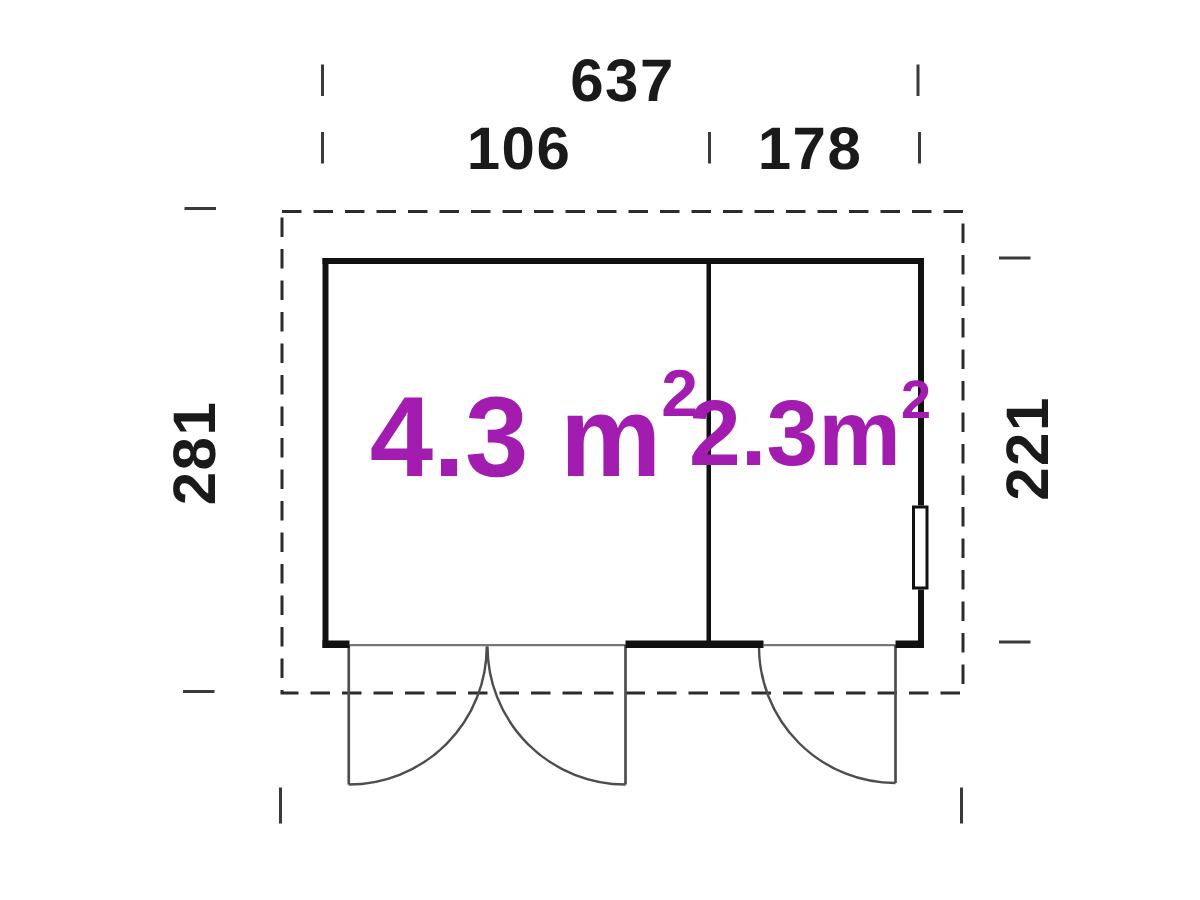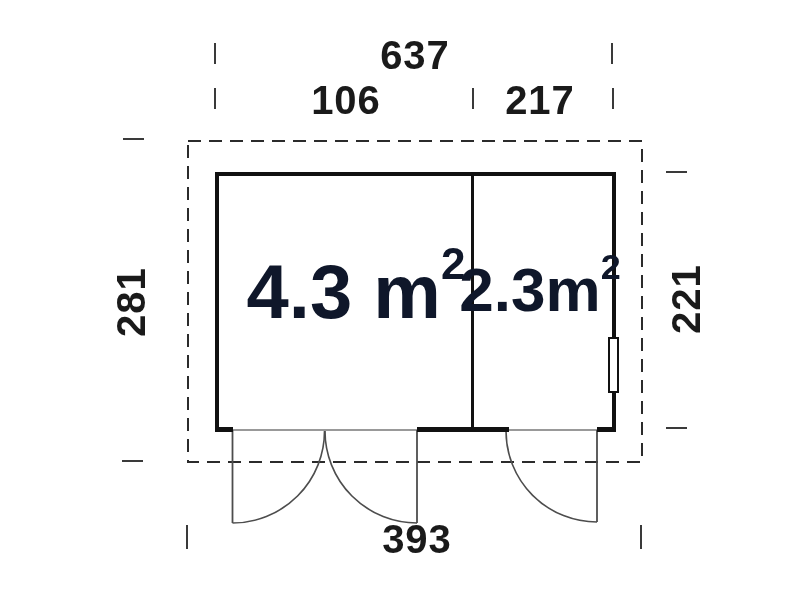--- a/index.html
+++ b/index.html
@@ -59,21 +59,21 @@
     transform: translate(-50%, -50%);
   }
   .dim.vert { transform: translate(-50%, -50%) rotate(-90deg); }
 
   
   .tick-v { width: 2px; height: 21px; background: #3a3a3a; }
   .tick-h { width: 21px; height: 2px; background: #3a3a3a; }
 
   
   .area {
-    color: #0f172a;
+    color: #a21caf;
     font-weight: 700;
     white-space: nowrap;
     transform: translate(-50%, -50%);
     display: flex;
     align-items: flex-start;
     line-height: 1;
   }
   .area-1 { font-size: 76px; }
   .area-2 { font-size: 62px; }
   .area-sup {
@@ -120,26 +120,25 @@
     <span>4.3 m</span>
       <span class="area-sup">2</span>
   </div>
   <div class="abs area area-2" style="left:540px; top:290px;">
     <span>2.3m</span>
       <span class="area-sup">2</span>
   </div>
 
   <div class="abs dim" style="left:415px; top:55px;">637</div>
   <div class="abs dim" style="left:346px; top:100px;">106</div>
-  <div class="abs dim" style="left:540px; top:100px;">217</div>
+  <div class="abs dim" style="left:540px; top:100px;">178</div>
 
   <div class="abs dim vert" style="left:131px; top:302px;">281</div>
   <div class="abs dim vert" style="left:686px; top:299px;">221</div>
 
-  <div class="abs dim" style="left:417px; top:539px;">393</div>
 
   <div class="abs tick-v" style="left:214px; top:43px;"></div>
   <div class="abs tick-v" style="left:611px; top:43px;"></div>
   <div class="abs tick-v" style="left:214px; top:88px;"></div>
   <div class="abs tick-v" style="left:472px; top:88px;"></div>
   <div class="abs tick-v" style="left:612px; top:88px;"></div>
   <div class="abs tick-h" style="left:123px; top:138px;"></div>
   <div class="abs tick-h" style="left:122px; top:460px;"></div>
   <div class="abs tick-h" style="left:666px; top:171px;"></div>
   <div class="abs tick-h" style="left:666px; top:427px;"></div>

